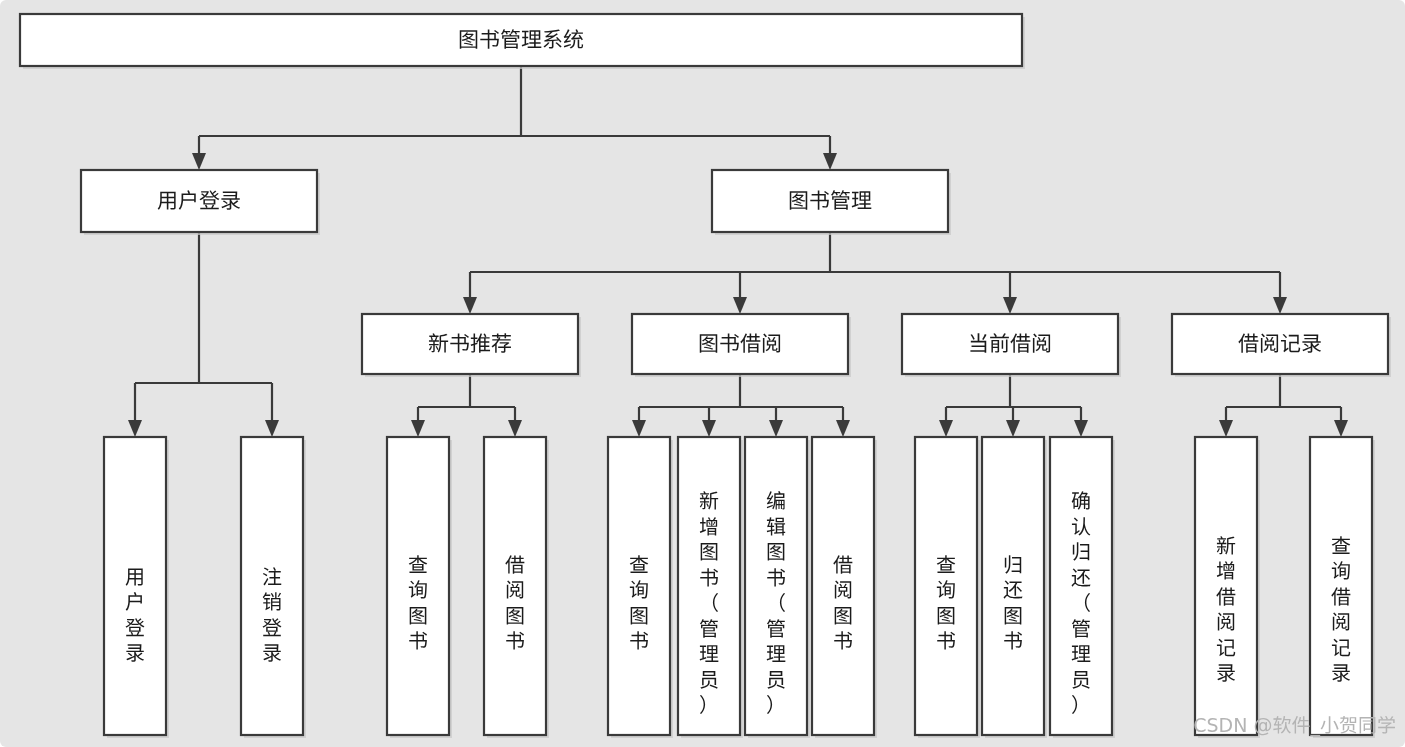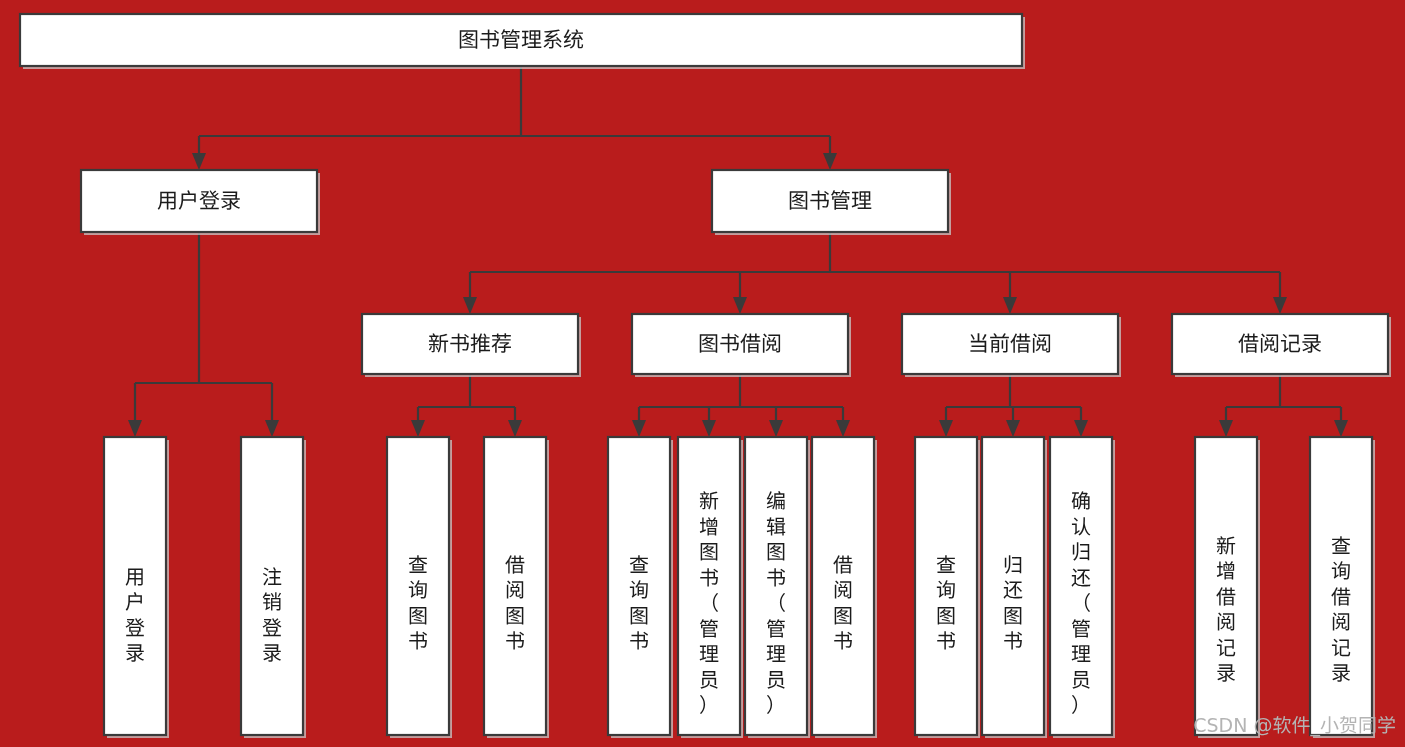--- a/index.html
+++ b/index.html
@@ -11,21 +11,22 @@
   body {
     width: 1405px;
     height: 747px;
     overflow: hidden;
     font-family: "DejaVu Sans", "Liberation Sans", sans-serif;
   }
   #diagram-root {
     position: relative;
     width: 1405px;
     height: 747px;
-    background: #b91c1c;
+    background: #e5e5e5;
+    border-radius: 6px;
   }
   svg.diagram-canvas {
     position: absolute;
     top: 0;
     left: 0;
     width: 1405px;
     height: 747px;
     display: block;
   }
   .node-box {

